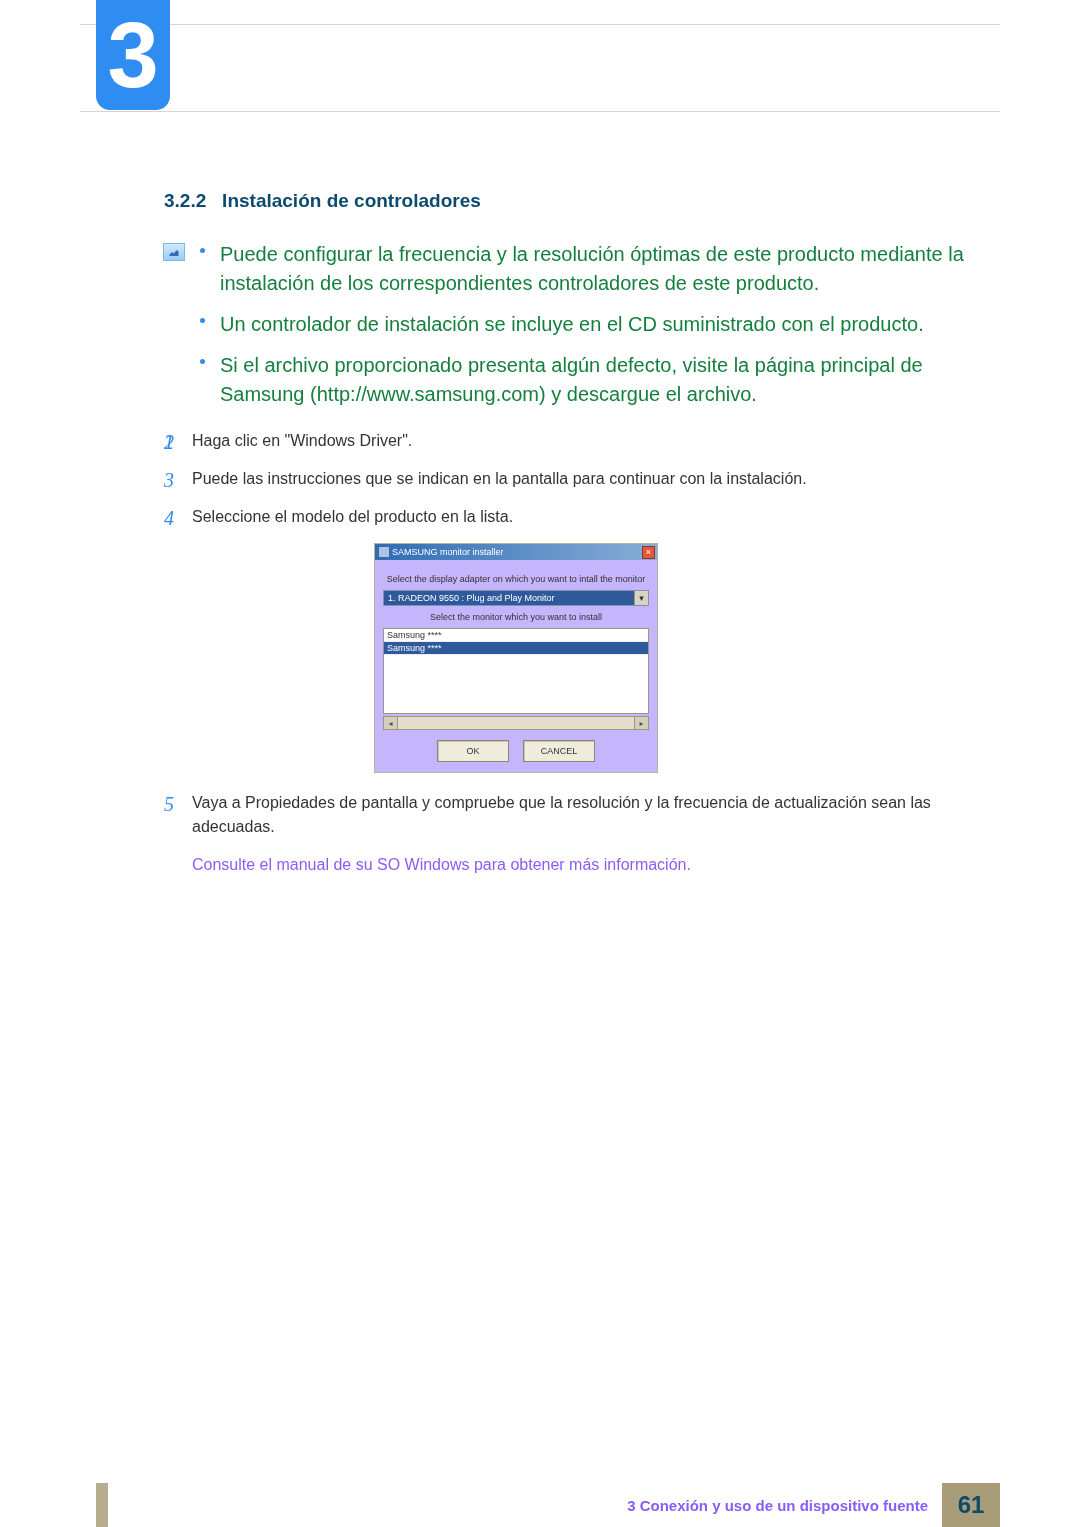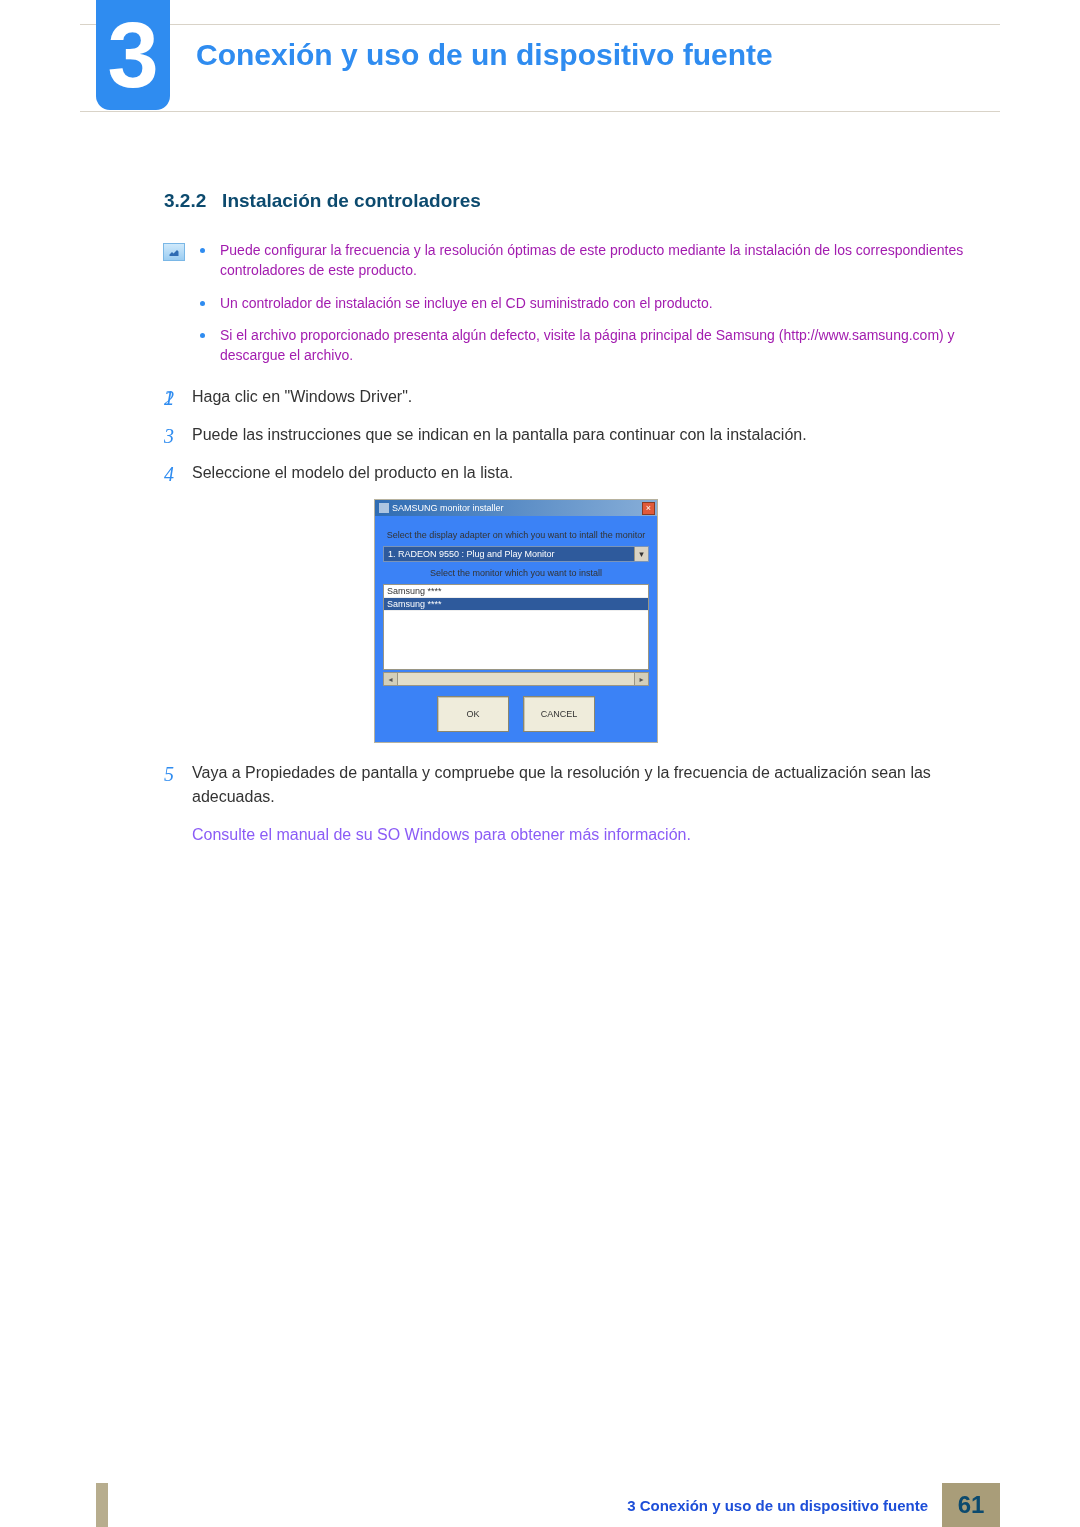--- a/index.html
+++ b/index.html
@@ -82,24 +82,24 @@
     display:flex;
     align-items:center;
     justify-content:center;
   }
   .note-icon svg { width:12px; height:12px; }
   .bullets {
     margin-left: 56px;
   }
   .bullet-item {
     position: relative;
-    font-size: 14px;
+    font-size: 20px;
     line-height: 1.45;
     margin-bottom: 12px;
-    color: #a21caf;
+    color: #15803d;
   }
   .bullet-item::before {
     content: "";
     position: absolute;
     left: -20px;
     top: 8px;
     width: 5px;
     height: 5px;
     border-radius: 50%;
     background: #2f8cf0;
@@ -129,21 +129,21 @@
     padding-left: 28px;
     font-size: 16px;
     line-height: 1.5;
     margin-bottom: 14px;
     color:#8b5cf6;
   }
   .installer-shot {
     width: 284px;
     margin: 4px 0 18px 210px;
     border: 1px solid #b7b29e;
-    background: #3b82f6;
+    background: #c4b5fd;
     padding: 0;
     font-size: 9px;
     color: #333;
   }
   .installer-titlebar {
     background: #a8c8e8;
     background: linear-gradient(to right,#2f6cb3 0%, #87aed8 100%);
     height: 16px;
     display:flex;
     align-items:center;
@@ -217,21 +217,21 @@
   .installer-scroll-left{left:0;border-right:1px solid #9a9684;}
   .installer-scroll-right{right:0;border-left:1px solid #9a9684;}
   .installer-buttons {
     display:flex;
     justify-content:center;
     gap:14px;
     margin-top:10px;
   }
   .installer-btn {
     width:72px;
-    height:36px;
+    height:22px;
     background:#efecdb;
     border:1px solid #8a866f;
     font-size:9px;
     display:flex;align-items:center;justify-content:center;
     box-shadow: 1px 1px 0 #cac5ae inset;
   }
   .footer-bar {
     position:absolute;
     left:0;right:0;bottom:0;
     height:44px;
@@ -248,21 +248,21 @@
     position:absolute;
     right:0;
     bottom:0;
     height:44px;
     display:flex;
     align-items:center;
   }
   .footer-label {
     font-size:15px;
     font-weight:700;
-    color:#1d4ed8;
+    color:#8b5cf6;
     padding-right:14px;
   }
   .footer-pagenum-box {
     background:#a99d79;
     color:#0c4a6e;
     font-size:24px;
     font-weight:700;
     width:58px;
     height:44px;
     display:flex;
@@ -275,21 +275,20 @@
 <body>
 
 <div class="page">
 
   <div class="header-band"></div>
 
   <div class="chapter-badge">
     <div class="chapter-badge-num">3</div>
   </div>
 
-  <div class="chapter-title">Conexión y uso de un dispositivo fuente</div>
 
   <div class="content">
 
     <div class="section-heading">
       <span>3.2.2</span>
       &nbsp;
       <span>Instalación de controladores</span>
     </div>
 
     <div class="note-block">

